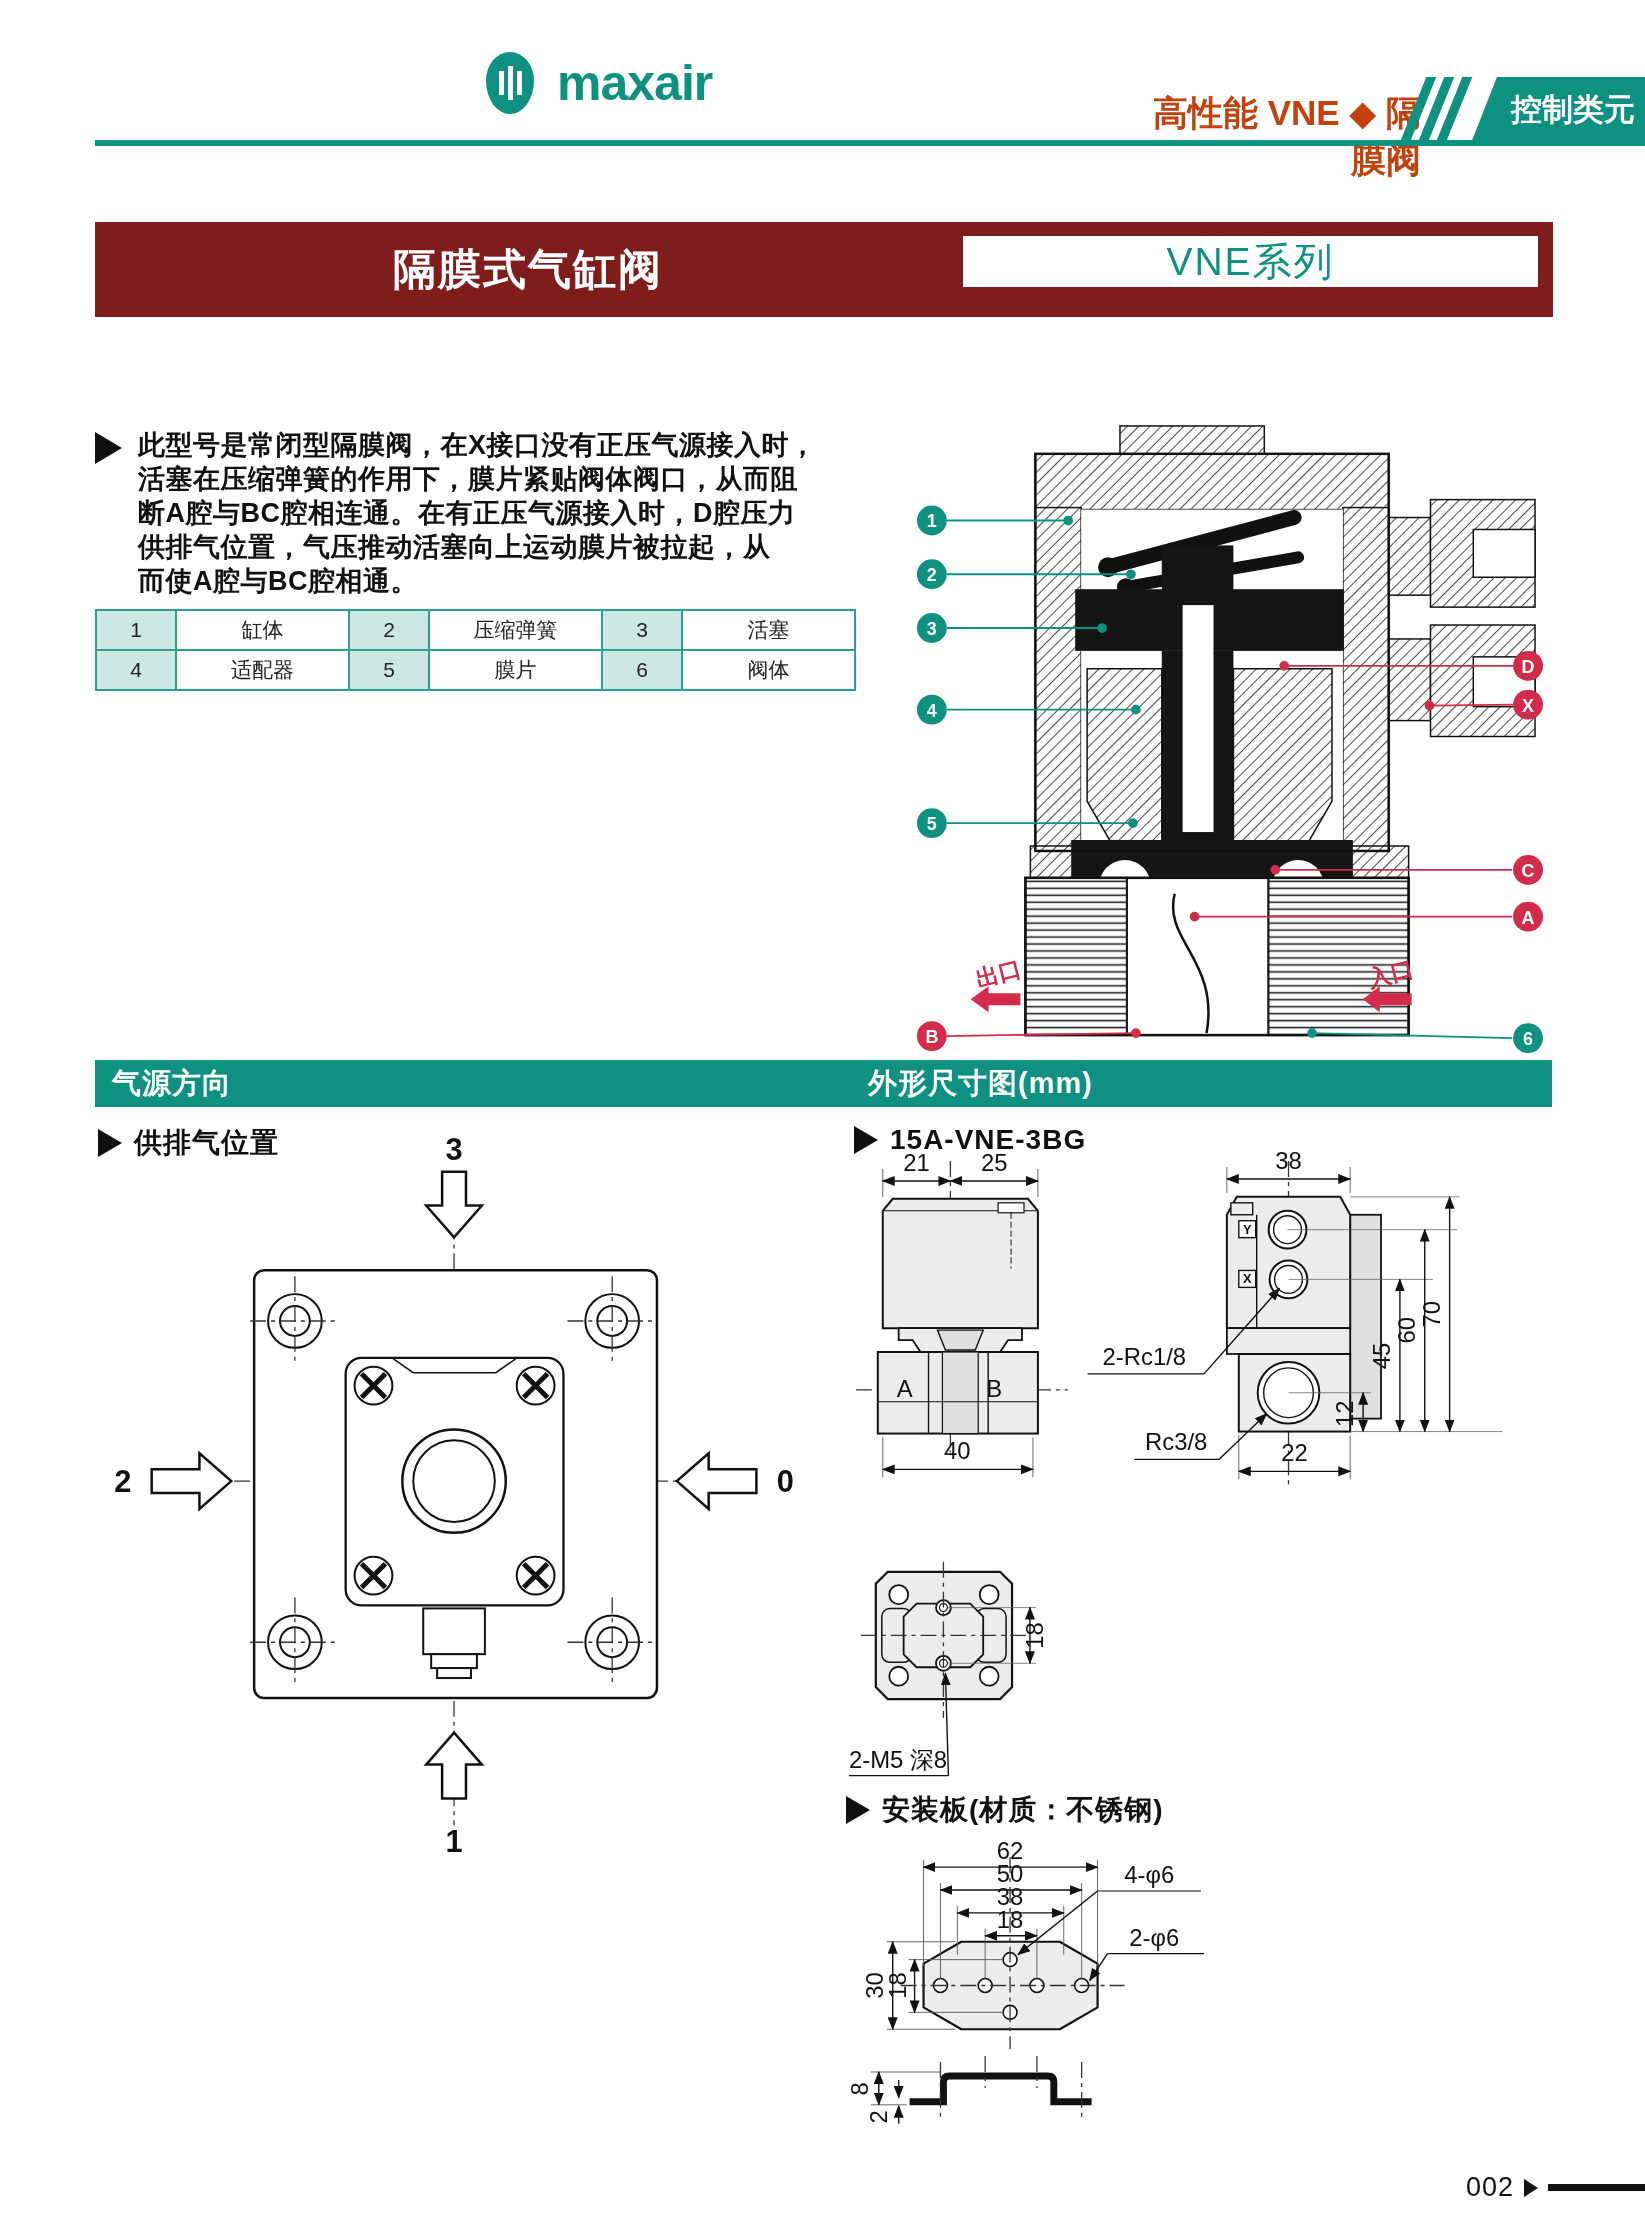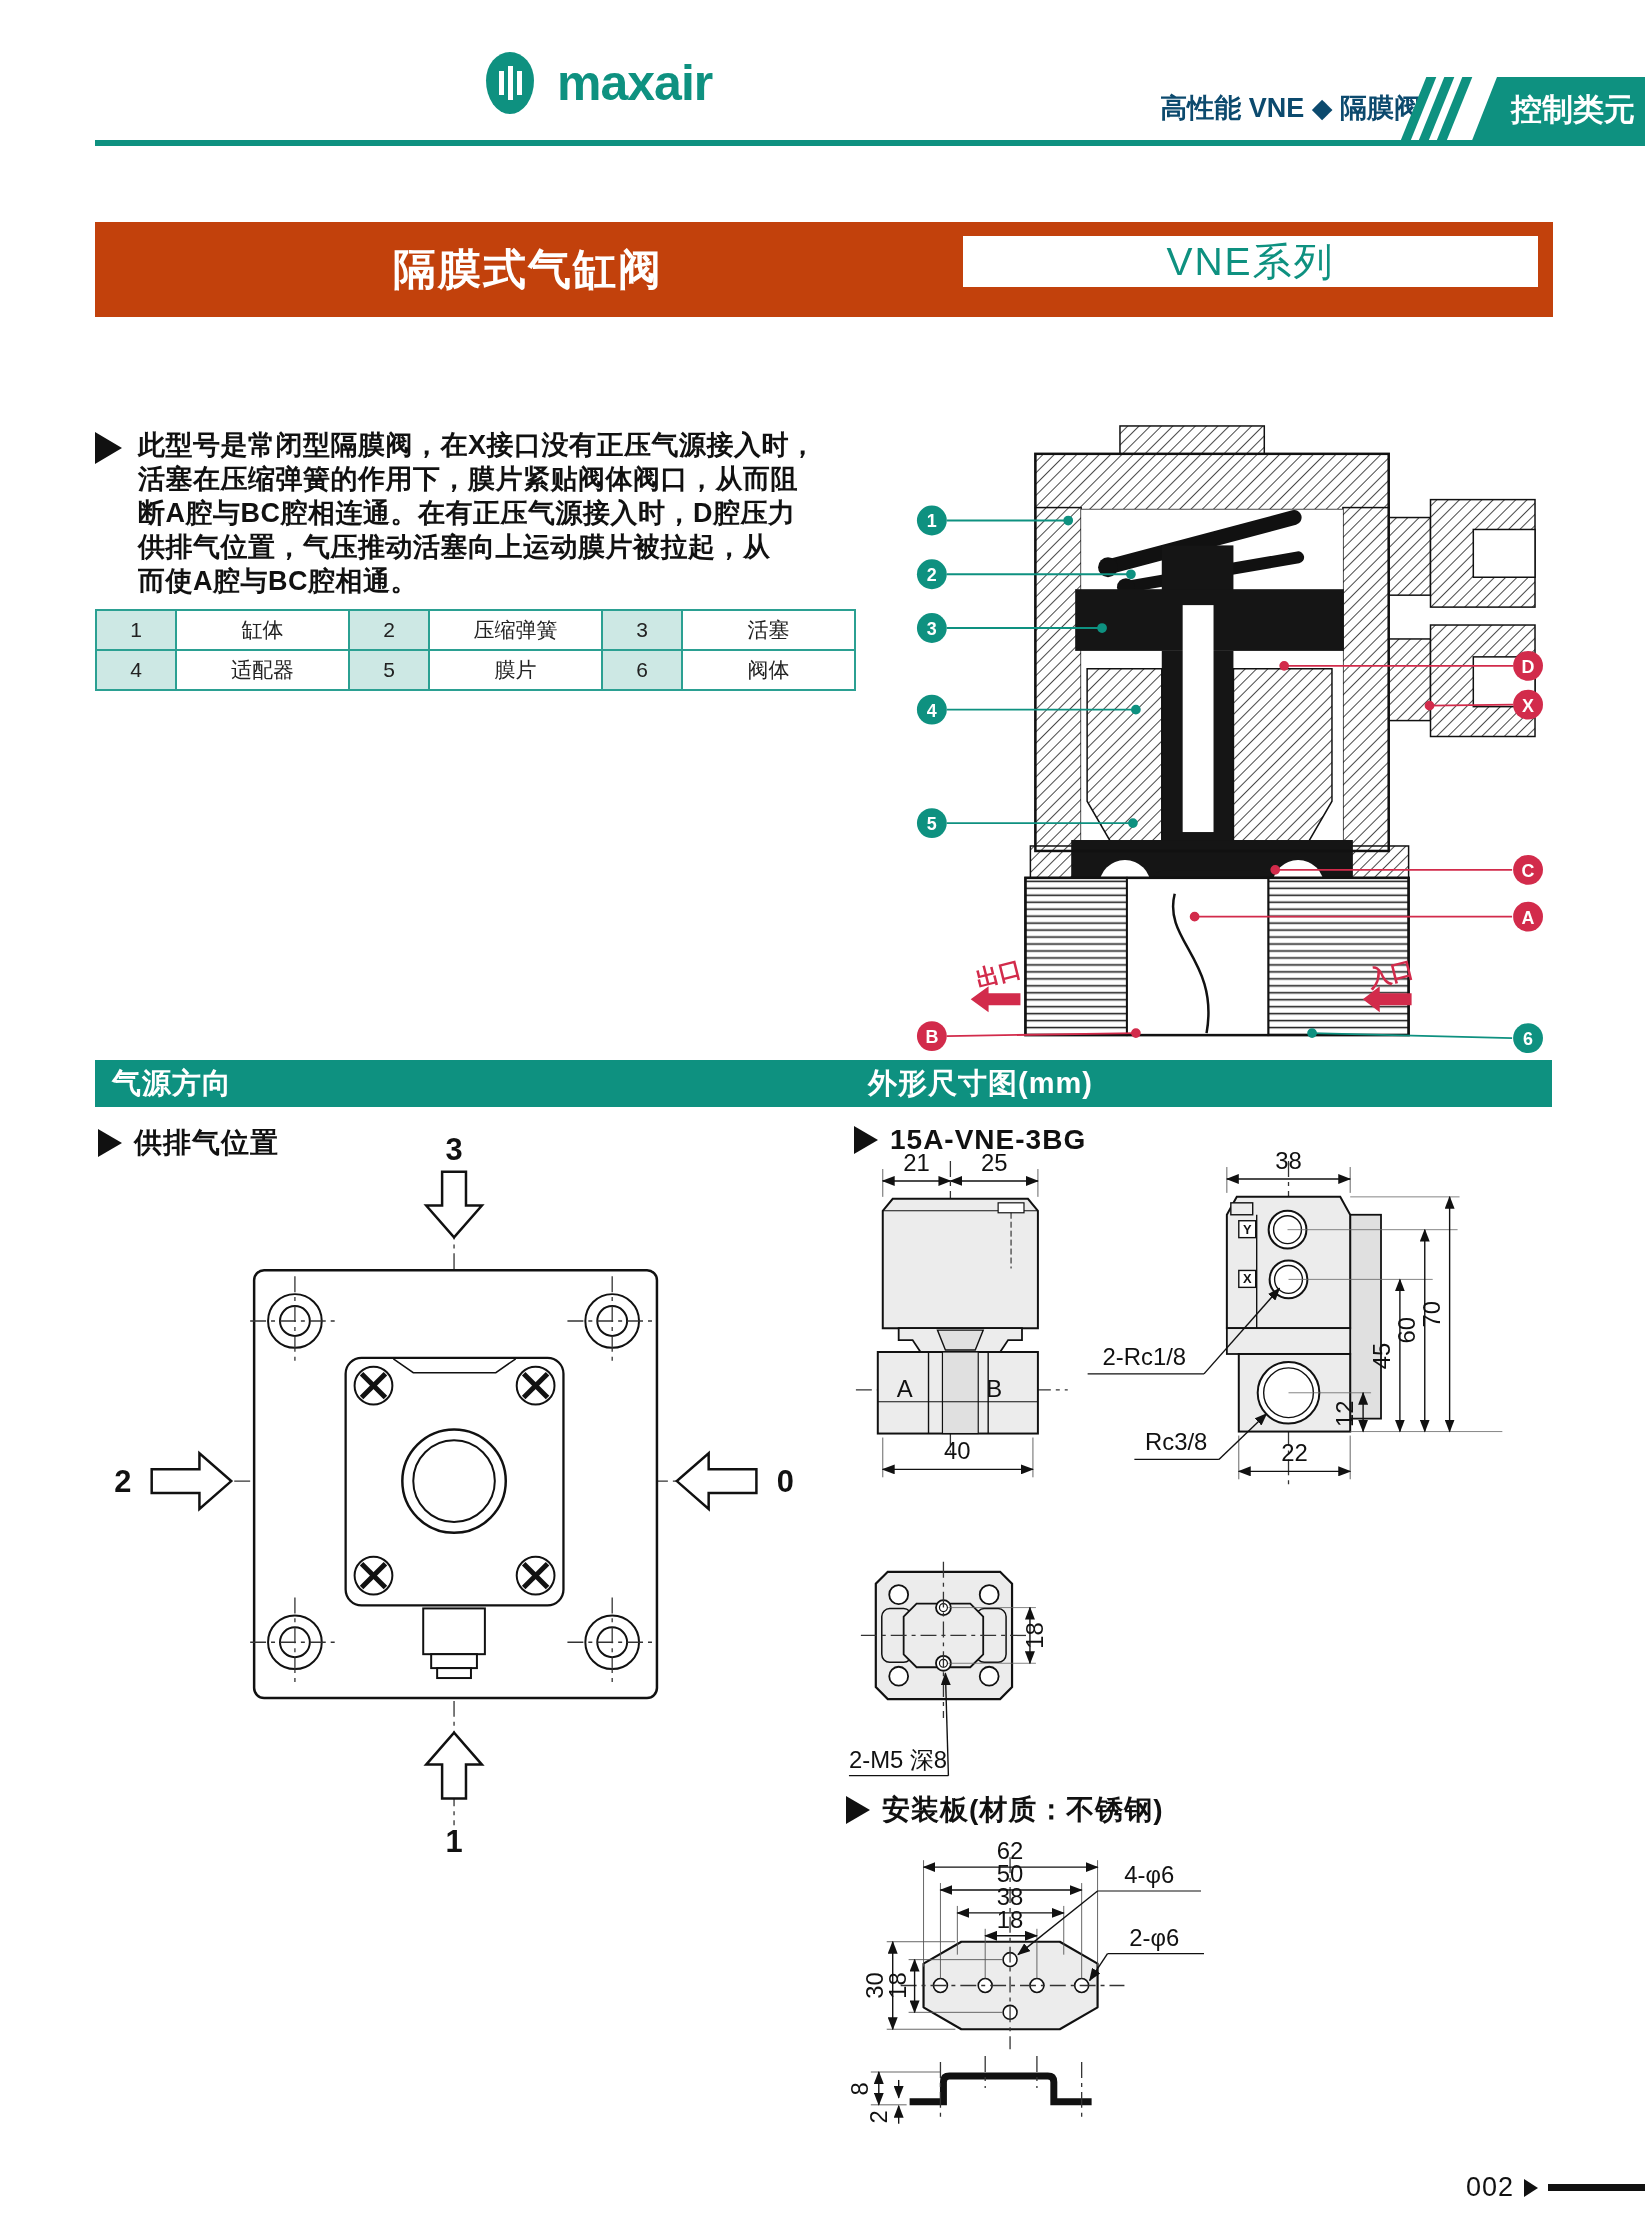--- a/index.html
+++ b/index.html
@@ -5,29 +5,29 @@
   html,body{margin:0;padding:0;background:#fff;}
   .page{position:relative;width:1646px;height:2233px;background:#fff;overflow:hidden;
         font-family:"Liberation Sans","DejaVu Sans",sans-serif;color:#111;}
   .abs{position:absolute;}
   
   .logo-row{left:486px;top:52px;display:flex;align-items:center;gap:23px;}
   .logo-icon{width:48px;height:62px;background:#0E9180;border-radius:50% 50% 50% 50%/46% 46% 54% 54%;
              display:flex;align-items:center;justify-content:center;gap:4px;}
   .logo-icon span{display:block;width:5px;background:#fff;}
   .logo-word{font-size:50px;font-weight:700;color:#0E9180;letter-spacing:-1px;}
-  .tagline{left:1122px;top:90px;width:299px;font-size:27px;font-weight:700;color:#0c4a6e;text-align:right;}
+  .tagline{left:1122px;top:90px;width:299px;font-size:35px;font-weight:700;color:#c2410c;text-align:right;}
   .slashes{left:1413px;top:77px;height:66px;display:flex;gap:8px;}
   .slashes i{display:block;width:10px;height:66px;background:#0E9180;transform:skewX(-22deg);}
   .cat-box{left:1471px;top:77px;width:175px;height:66px;background:#0E9180;color:#fff;
            font-size:31px;font-weight:700;line-height:66px;padding-left:40px;box-sizing:border-box;
            clip-path:polygon(26px 0,100% 0,100% 100%,0 100%);}
   .head-rule{left:95px;top:140px;width:1551px;height:6px;background:#0E9180;}
   
-  .title-bar{left:95px;top:222px;width:1458px;height:95px;background:#c2410c;}
+  .title-bar{left:95px;top:222px;width:1458px;height:95px;background:#7f1d1d;}
   .title-left{position:absolute;left:0;top:0;width:866px;height:95px;display:flex;align-items:center;
               justify-content:center;color:#fff;font-size:43px;font-weight:700;letter-spacing:2px;}
   .title-box{position:absolute;left:868px;top:14px;width:575px;height:51px;background:#fff;
              display:flex;align-items:center;justify-content:center;color:#0E9180;font-size:39px;font-weight:400;letter-spacing:2px;}
   
   .sec-bar{background:#0E9180;color:#fff;font-size:29px;font-weight:700;line-height:47px;
            height:47px;padding-left:17px;box-sizing:border-box;letter-spacing:1px;}
   
   .tri{width:0;height:0;border-left:27px solid #111;border-top:16px solid transparent;border-bottom:16px solid transparent;}
   .para{left:95px;top:428px;display:flex;align-items:flex-start;}

